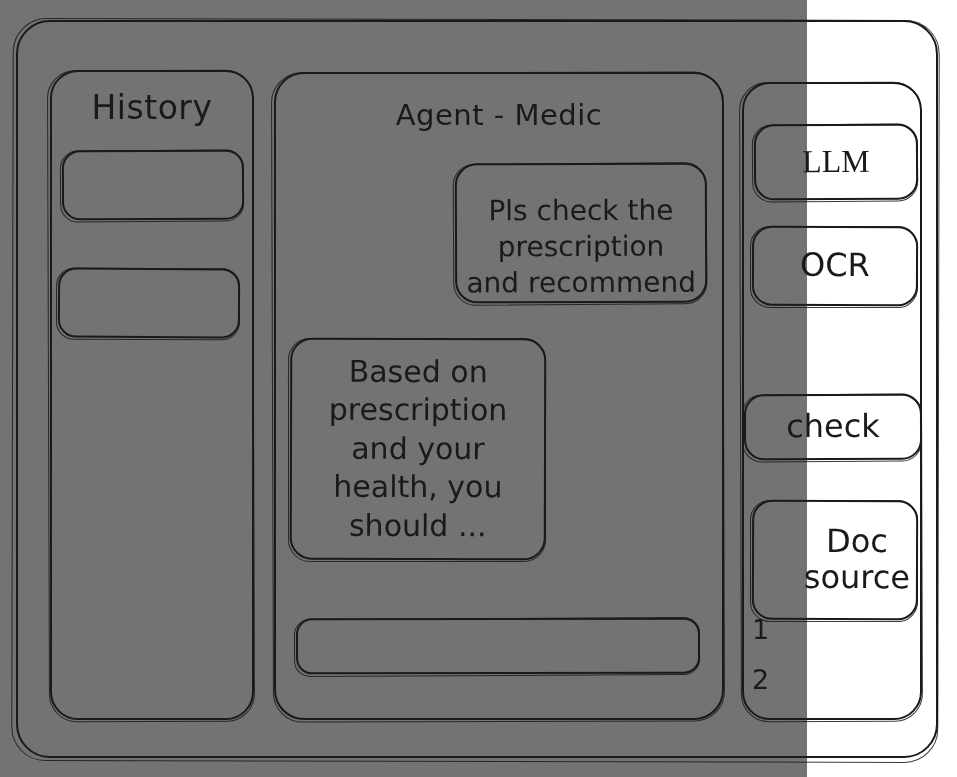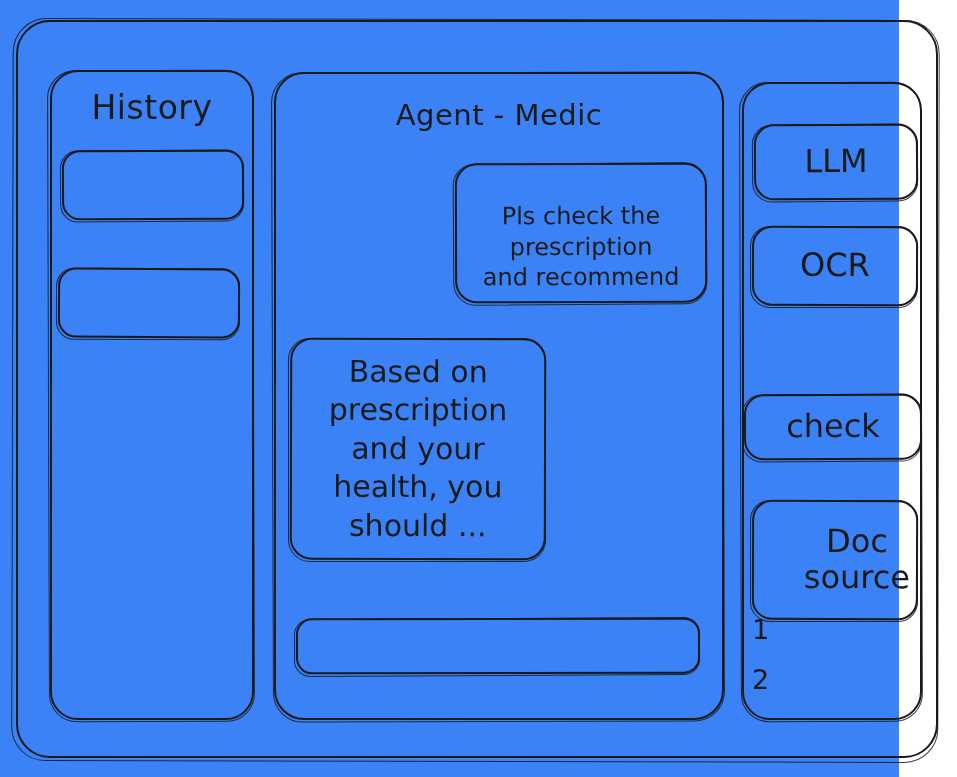--- a/index.html
+++ b/index.html
@@ -10,23 +10,23 @@
   body {
     width: 957px;
     height: 777px;
     overflow: hidden;
     font-family: "DejaVu Sans", sans-serif;
     color: #1a1a1a;
   }
 
   #stage {
     position: relative;
-    width: 899px;
+    width: 807px;
     height: 777px;
-    background: #3b82f6;
+    background: #737373;
   }
 
   
   .sketch {
     position: absolute;
     box-sizing: border-box;
     background: transparent;
     border: 2.6px solid #1a1a1a;
     border-radius: 26px;
   }
@@ -115,21 +115,21 @@
     white-space: pre-line;
     padding: 0 6px;
   }
 
   #bubble-user {
     left: 455px;
     top: 163px;
     width: 252px;
     height: 140px;
   }
-  #bubble-user .bubble-text { font-size: 24px; margin-top: 28px; }
+  #bubble-user .bubble-text { font-size: 28px; margin-top: 28px; }
 
   #bubble-agent {
     left: 290px;
     top: 338px;
     width: 256px;
     height: 222px;
   }
 
   #composer {
     left: 296px;
@@ -155,21 +155,21 @@
     align-items: center;
     justify-content: center;
   }
   .tool-label {
     font-size: 32px;
     text-align: center;
     line-height: 1.12;
     white-space: pre-line;
   }
 
-  #tool-0 { left: 754px; top: 124px; width: 164px; height: 76px; }
+  #tool-0 { left: 754px; top: 124px; width: 164px; height: 76px; font-family: Liberation Serif, serif; }
   #tool-1 { left: 752px; top: 226px; width: 166px; height: 80px; }
   #tool-2 { left: 744px; top: 394px; width: 178px; height: 66px; }
   #tool-3 { left: 752px; top: 500px; width: 166px; height: 120px; padding-left: 44px; }
 
   .doc-entry {
     position: absolute;
     font-size: 27px;
     left: 752px;
   }
   #doc-entry-0 { top: 614px; }

